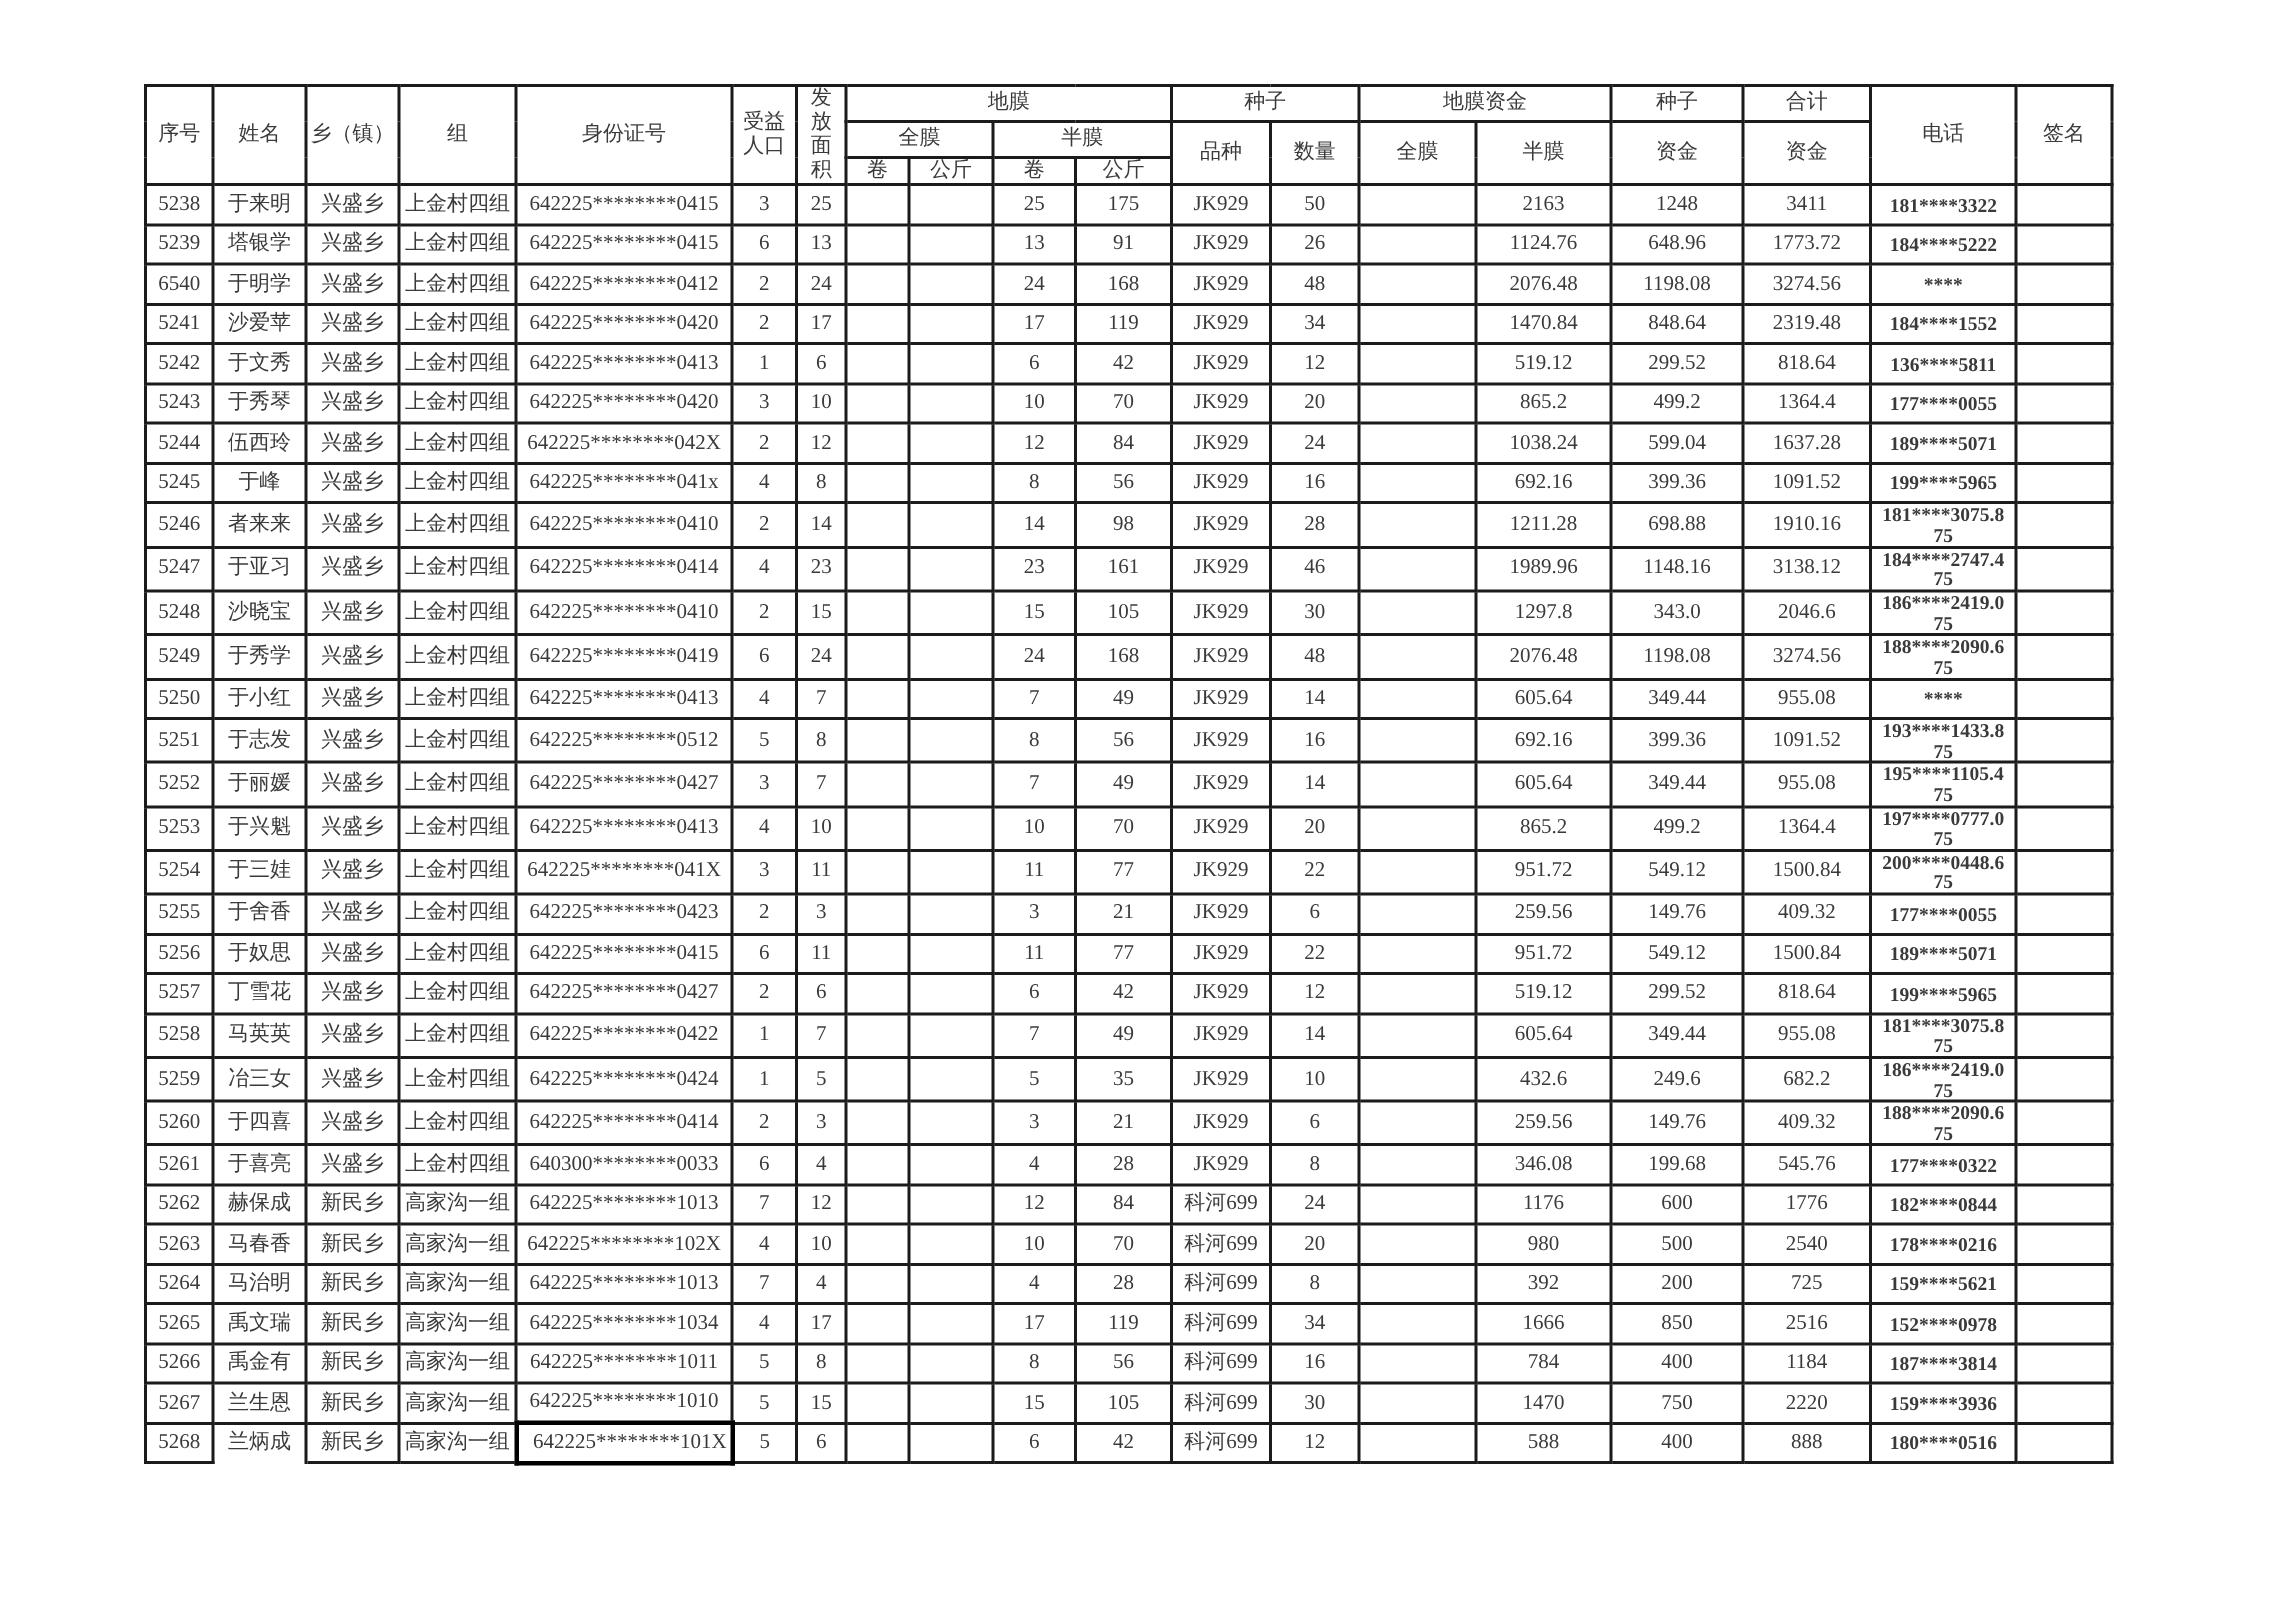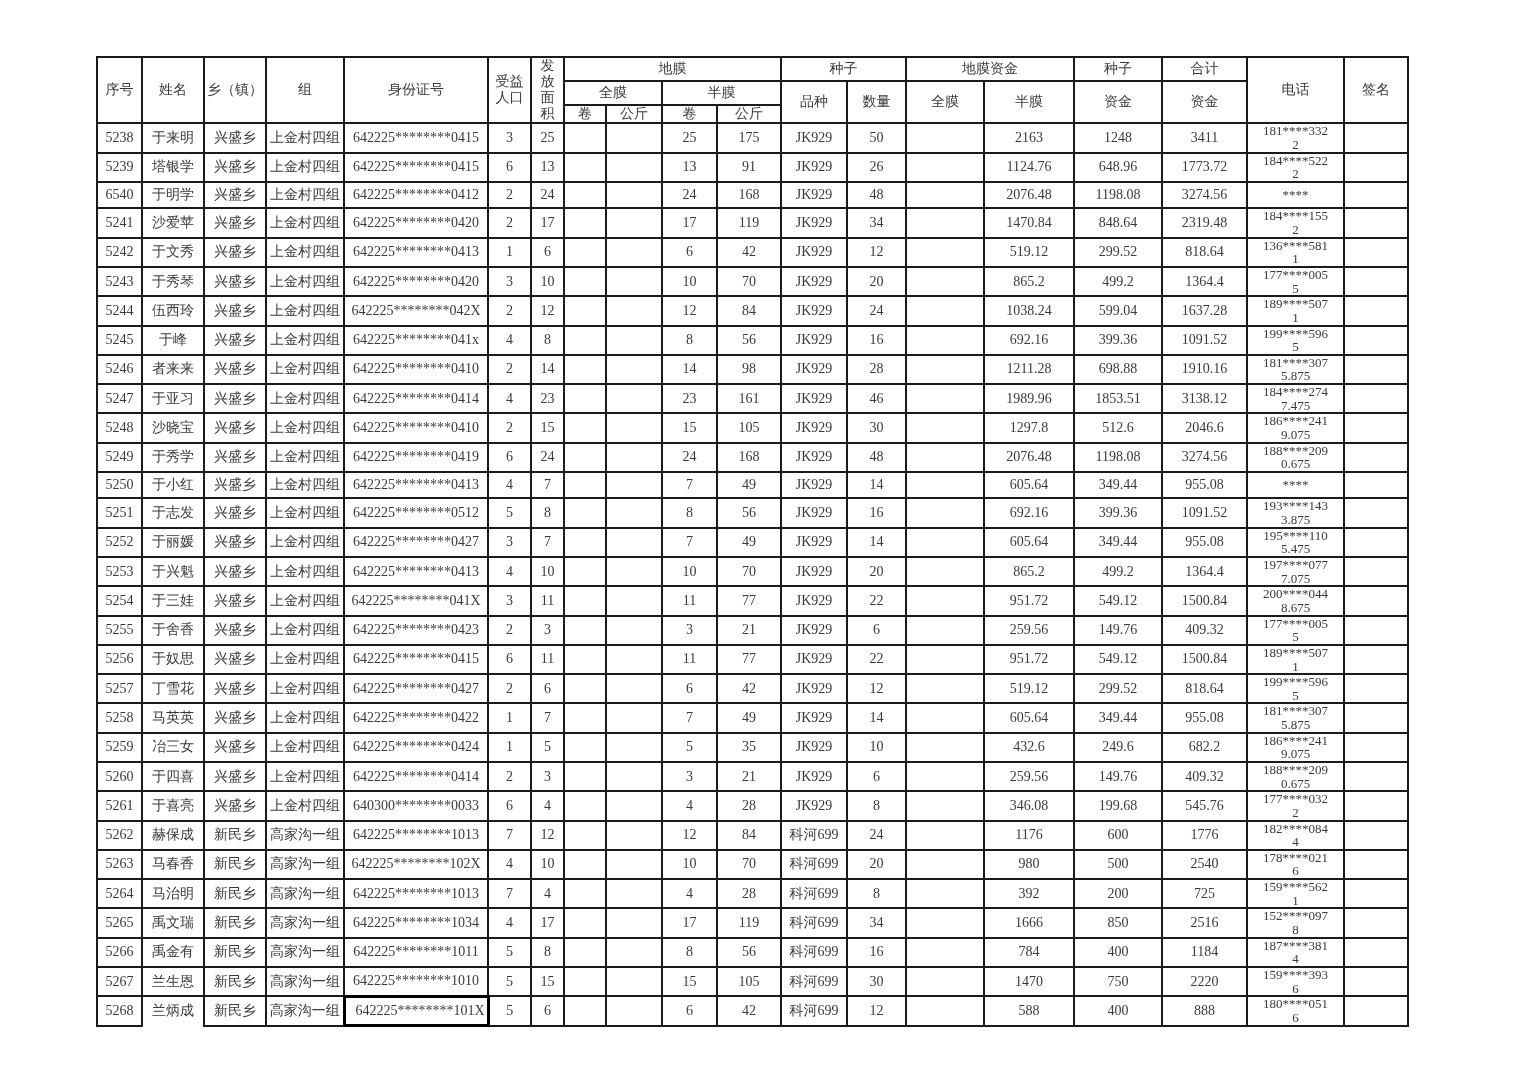--- a/index.html
+++ b/index.html
@@ -13,21 +13,21 @@
   th,td{
     border:2px solid #1b1b1b;
     text-align:center;vertical-align:middle;
     padding:0 2px;font-weight:normal;font-size:14px;line-height:1.15;
     overflow:hidden;
   }
   thead tr.h1{height:24px;}
   thead tr.h2{height:15px;padding-left:36px;}
   thead tr.h3{height:14px;}
   tbody tr{height:26.5px;}
-  td.phone{font-size:13px;line-height:1.05;word-break:break-all;padding:0 14px;}
+  td.phone{font-size:13px;line-height:1.05;word-break:break-all;padding:0 4px;font-weight:bold;}
   td.no-bottom{border-bottom:2px solid transparent;margin-left:12px;}
   td.selected-cell{border:3px solid #000000;text-align:right;}
 </style>
 </head>
 <body>
 
 <div class="sheet">
   <table>
     <colgroup>
       <col style="width:45px">
@@ -283,42 +283,42 @@
           <td>4</td>
           <td>23</td>
           <td></td>
           <td></td>
           <td>23</td>
           <td>161</td>
           <td>JK929</td>
           <td>46</td>
           <td></td>
           <td>1989.96</td>
-          <td>1853.51</td>
+          <td>1148.16</td>
           <td>3138.12</td>
           <td class="phone">184****2747.475</td>
           <td></td>
         </tr>
         <tr>
           <td>5248</td>
           <td>沙晓宝</td>
           <td>兴盛乡</td>
           <td>上金村四组</td>
           <td>642225********0410</td>
           <td>2</td>
           <td>15</td>
           <td></td>
           <td></td>
           <td>15</td>
           <td>105</td>
           <td>JK929</td>
           <td>30</td>
           <td></td>
           <td>1297.8</td>
-          <td>512.6</td>
+          <td>343.0</td>
           <td>2046.6</td>
           <td class="phone">186****2419.075</td>
           <td></td>
         </tr>
         <tr>
           <td>5249</td>
           <td>于秀学</td>
           <td>兴盛乡</td>
           <td>上金村四组</td>
           <td>642225********0419</td>

